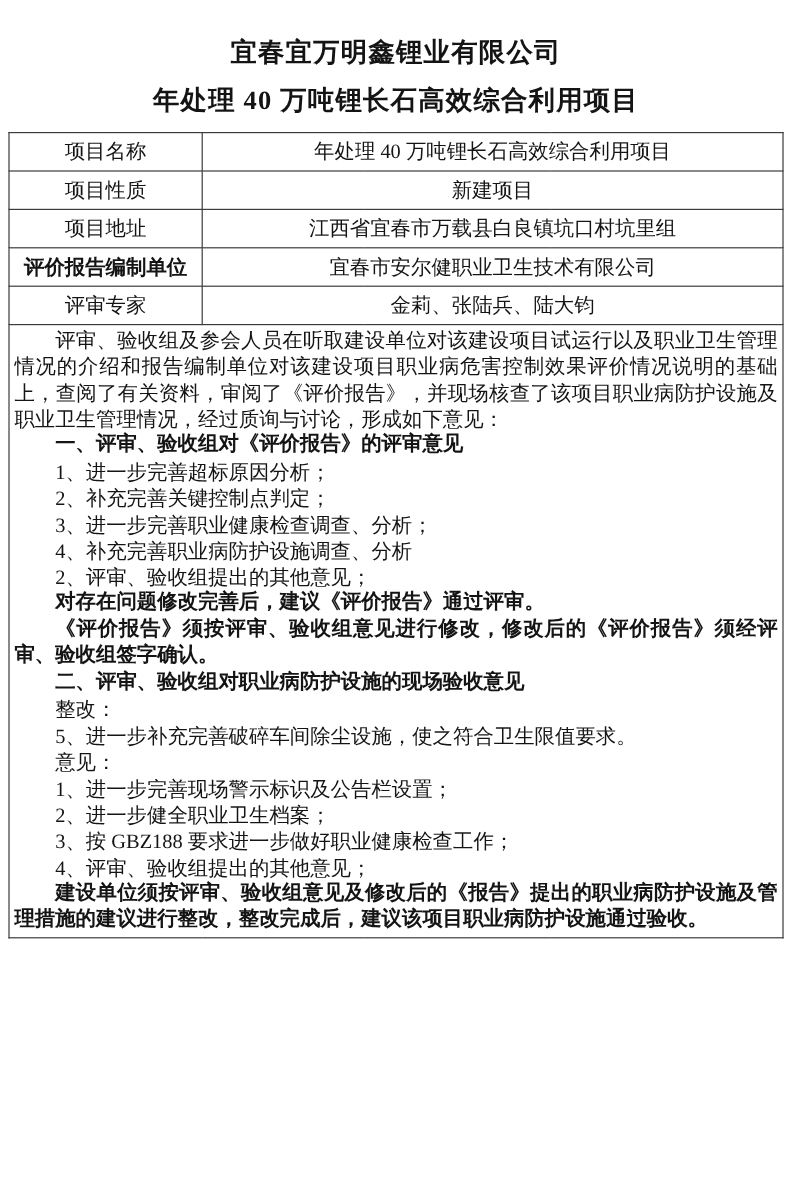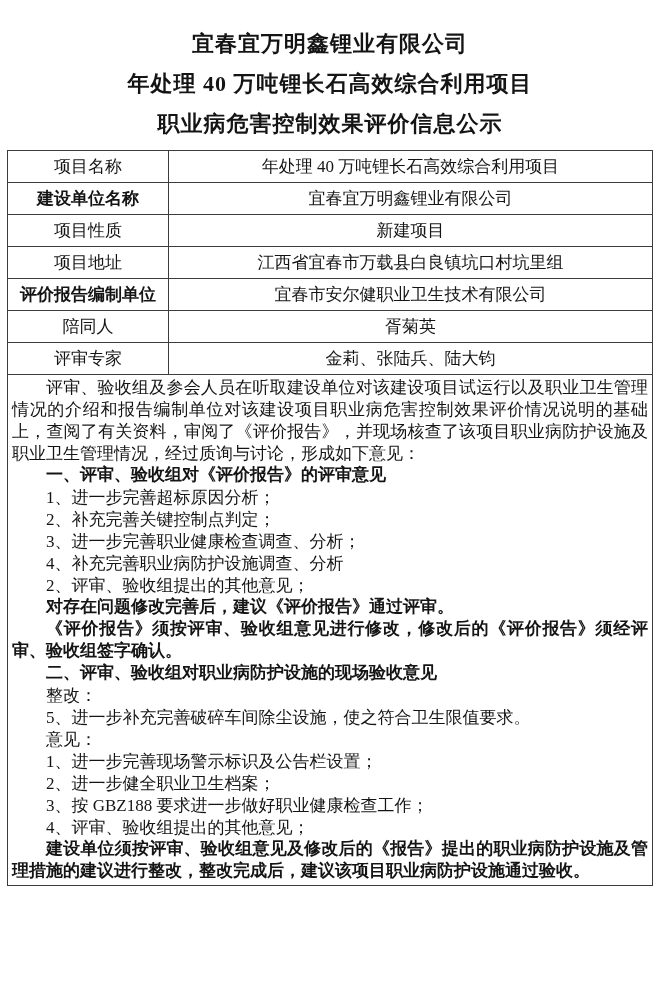--- a/index.html
+++ b/index.html
@@ -58,54 +58,45 @@
     word-break: break-all;
   }
   .opinion-para.bold { font-weight: bold; font-family: Liberation Mono, monospace; }
 </style>
 </head>
 <body>
 
 <div class="doc-title">
   <div class="title-line">宜春宜万明鑫锂业有限公司</div>
   <div class="title-line">年处理 40 万吨锂长石高效综合利用项目</div>
-  <div class="title-line">职业病危害控制效果评价信息公示</div>
 </div>
 
 <table class="info-table">
   <colgroup>
     <col style="width:161px">
     <col style="width:135px">
     <col style="width:155px">
     <col style="width:194px">
   </colgroup>
   <tbody id="info-rows">
       <tr>
         <td class="cell-label">项目名称</td>
         <td class="cell-value" colspan="3">年处理 40 万吨锂长石高效综合利用项目</td>
       </tr>
       <tr>
-        <td class="cell-label cell-bold">建设单位名称</td>
-        <td class="cell-value" colspan="3">宜春宜万明鑫锂业有限公司</td>
-      </tr>
-      <tr>
         <td class="cell-label">项目性质</td>
         <td class="cell-value" colspan="3">新建项目</td>
       </tr>
       <tr>
         <td class="cell-label">项目地址</td>
         <td class="cell-value" colspan="3">江西省宜春市万载县白良镇坑口村坑里组</td>
       </tr>
       <tr>
         <td class="cell-label cell-bold">评价报告编制单位</td>
         <td class="cell-value" colspan="3">宜春市安尔健职业卫生技术有限公司</td>
-      </tr>
-      <tr>
-        <td class="cell-label">陪同人</td>
-        <td class="cell-value" colspan="3">胥菊英</td>
       </tr>
       <tr>
         <td class="cell-label">评审专家</td>
         <td class="cell-value" colspan="3">金莉、张陆兵、陆大钧</td>
       </tr>
       <tr>
         <td class="opinion-cell" colspan="4">
           <p class="opinion-para">评审、验收组及参会人员在听取建设单位对该建设项目试运行以及职业卫生管理情况的介绍和报告编制单位对该建设项目职业病危害控制效果评价情况说明的基础上，查阅了有关资料，审阅了《评价报告》，并现场核查了该项目职业病防护设施及职业卫生管理情况，经过质询与讨论，形成如下意见：</p>
           <p class="opinion-para bold">一、评审、验收组对《评价报告》的评审意见</p>
           <p class="opinion-para">1、进一步完善超标原因分析；</p>

